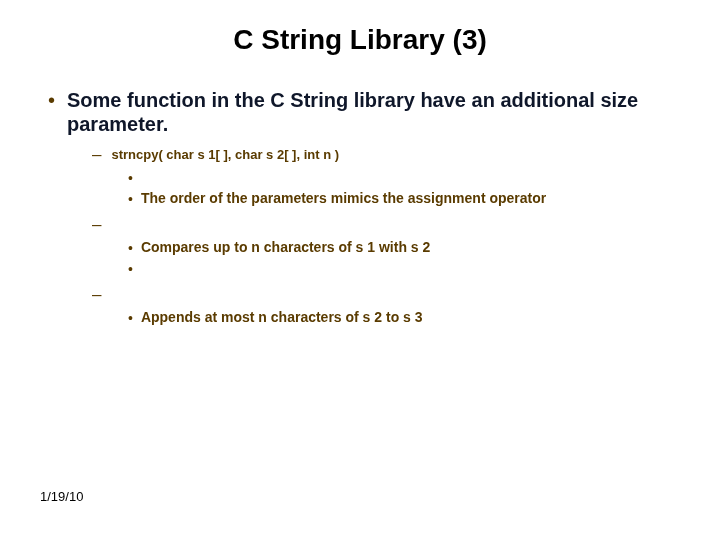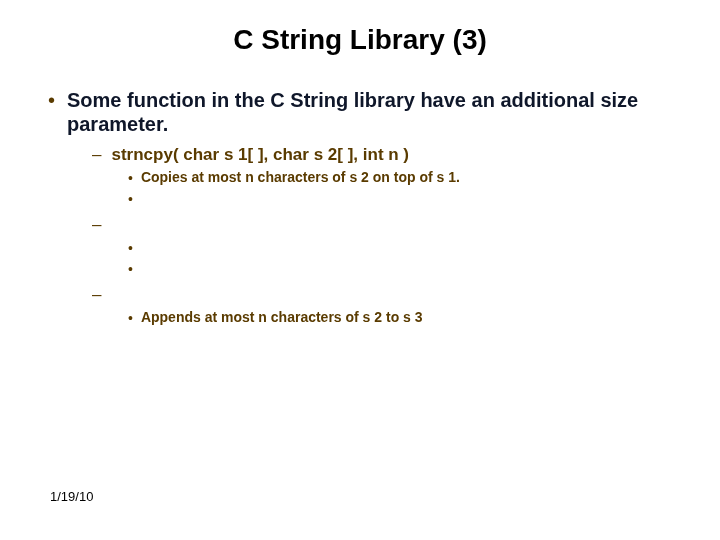--- a/index.html
+++ b/index.html
@@ -4,55 +4,56 @@
 <style>
   * { margin: 0; padding: 0; box-sizing: border-box; }
   html, body { width: 720px; height: 540px; background: #fff; font-family: Arial, Helvetica, sans-serif; }
   .slide { width: 720px; height: 540px; position: relative; padding: 24px 0 0 0; }
   .title { text-align: center; font-size: 28px; font-weight: bold; color: #000; margin-bottom: 32px; }
   .b1 { margin: 0 48px 8px 48px; display: flex; align-items: flex-start; }
   .b1-mark { color: #5a3b00; font-size: 20px; line-height: 24px; margin-right: 12px; margin-top: 0px; }
   .b1-text { color: #0f172a; font-size: 20px; font-weight: bold; line-height: 24px; }
   .b2 { margin: 6px 48px 2px 92px; display: flex; align-items: flex-start; }
   .b2-mark { color: #5a3b00; font-size: 17px; line-height: 22px; margin-right: 10px; }
-  .b2-text { color: #5a3b00; font-size: 17px; font-weight: bold; line-height: 22px; }
+  .b2-text { color: #5a3b00; font-size: 13px; font-weight: bold; line-height: 22px; }
   .b3 { margin: 2px 48px 2px 128px; display: flex; align-items: flex-start; }
   .b3-mark { color: #5a3b00; font-size: 14px; line-height: 18px; margin-right: 8px; margin-top: 1px; }
   .b3-text { color: #5a3b00; font-size: 14px; font-weight: bold; line-height: 18px; }
-  .footer-date { position: absolute; left: 50px; bottom: 36px; color: #000; font-size: 13px; }
+  .footer-date { position: absolute; left: 40px; bottom: 36px; color: #000; font-size: 13px; }
 </style>
 </head>
 <body>
 
 <div class="slide">
 
   <div class="title">C String Library (3)</div>
 
   <div class="b1">
     <span class="b1-mark">•</span>
     <span class="b1-text">Some function in the C String library have an additional size parameter.</span>
   </div>
 
   <div class="b2">
     <span class="b2-mark">–</span>
     <span class="b2-text">strncpy( char s 1[  ], char s 2[  ], int n )</span>
   </div>
   <div class="b3">
     <span class="b3-mark">•</span>
-    <span class="b3-text">Copies at most n characters of s 2 on top of s 1.</span>
   </div>
   <div class="b3">
     <span class="b3-mark">•</span>
+    <span class="b3-text">The order of the parameters mimics the assignment operator</span>
   </div>
 
   <div class="b2">
     <span class="b2-mark">–</span>
   </div>
   <div class="b3">
     <span class="b3-mark">•</span>
+    <span class="b3-text">Compares up to n characters of s 1 with s 2</span>
   </div>
   <div class="b3">
     <span class="b3-mark">•</span>
   </div>
 
   <div class="b2">
     <span class="b2-mark">–</span>
   </div>
   <div class="b3">
     <span class="b3-mark">•</span>

